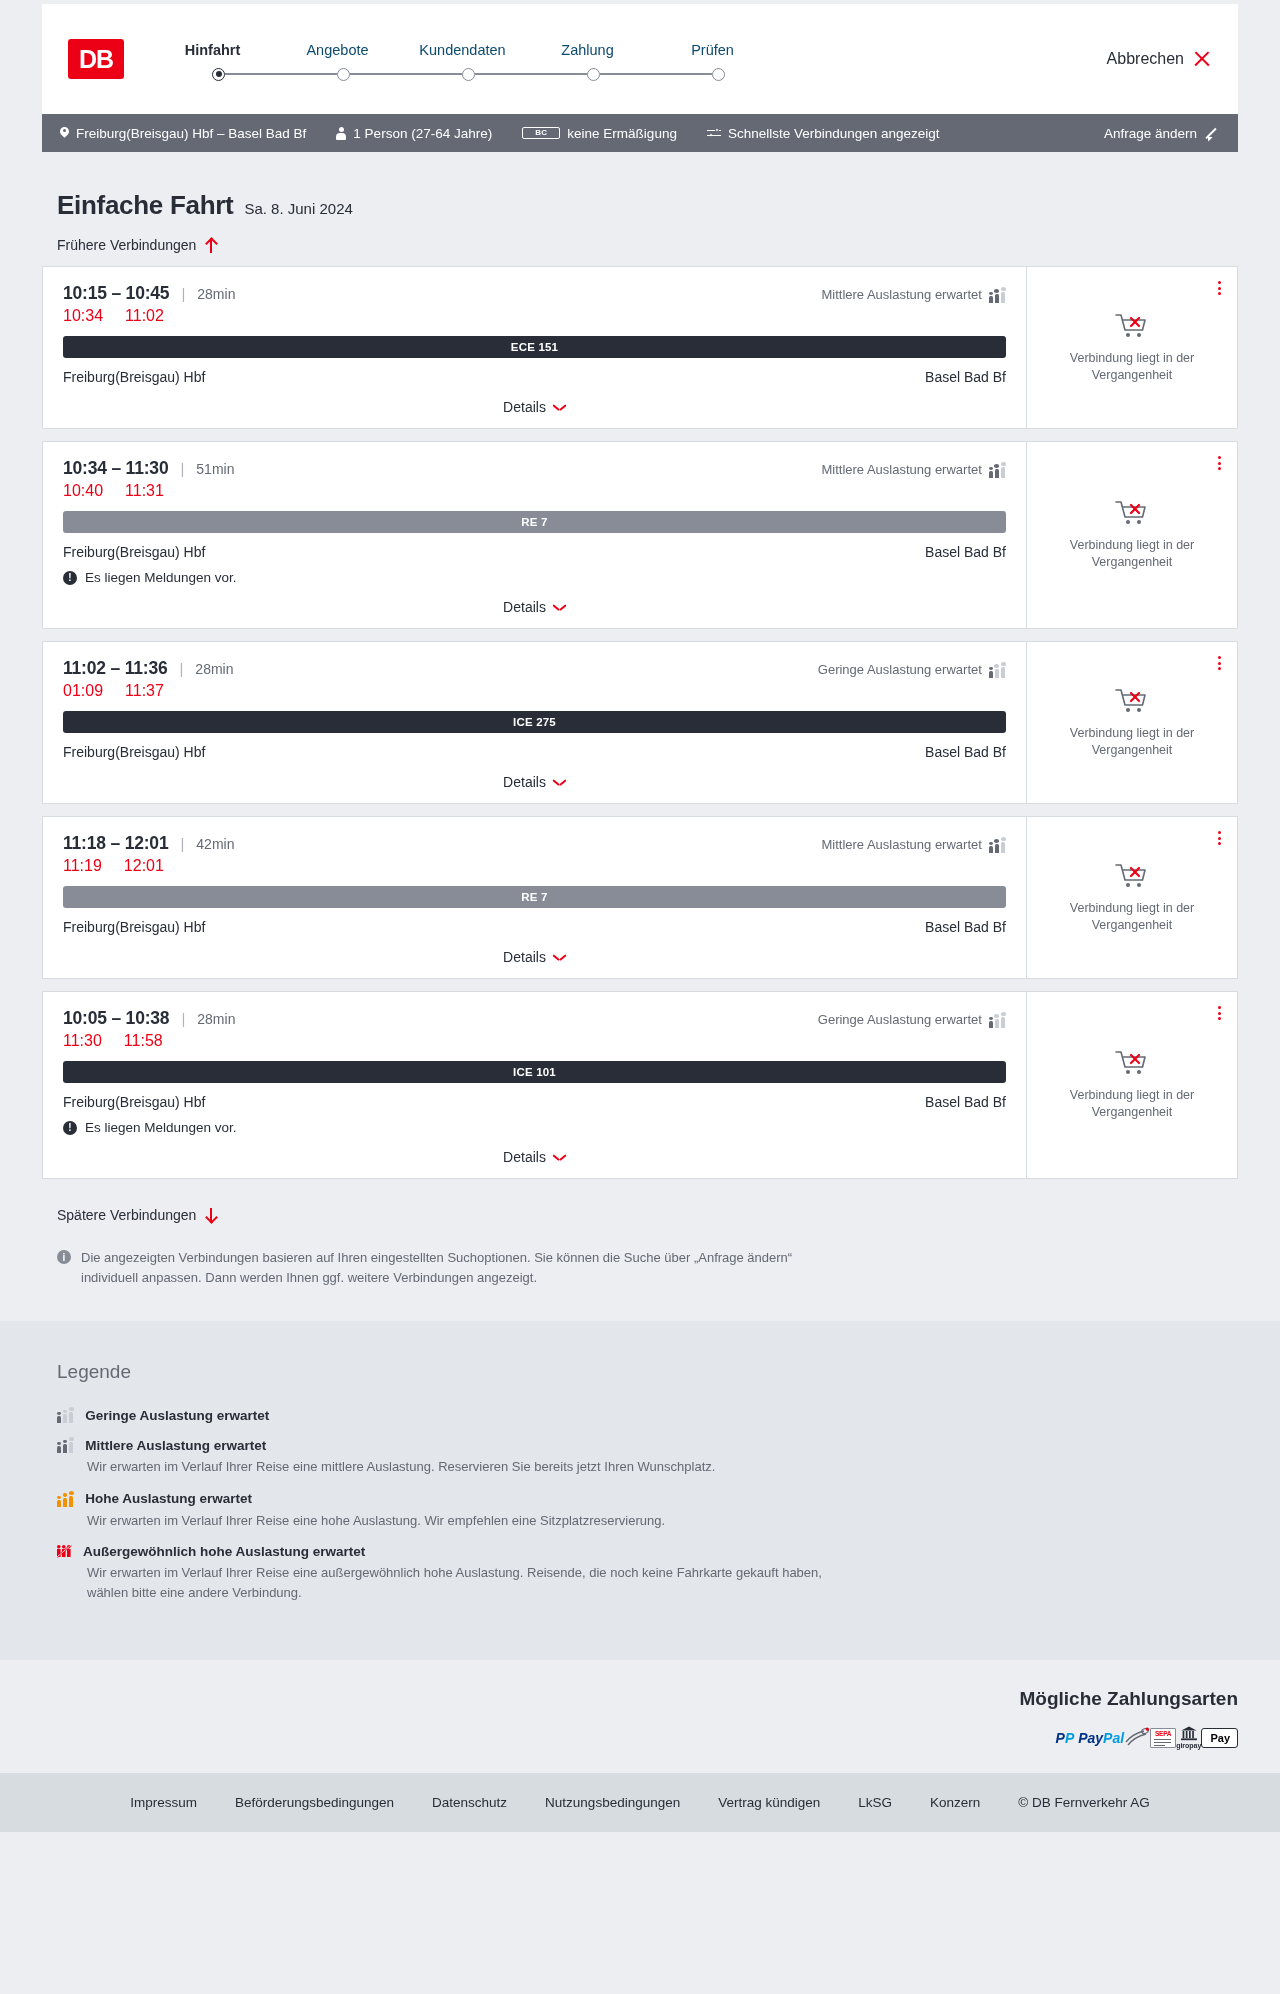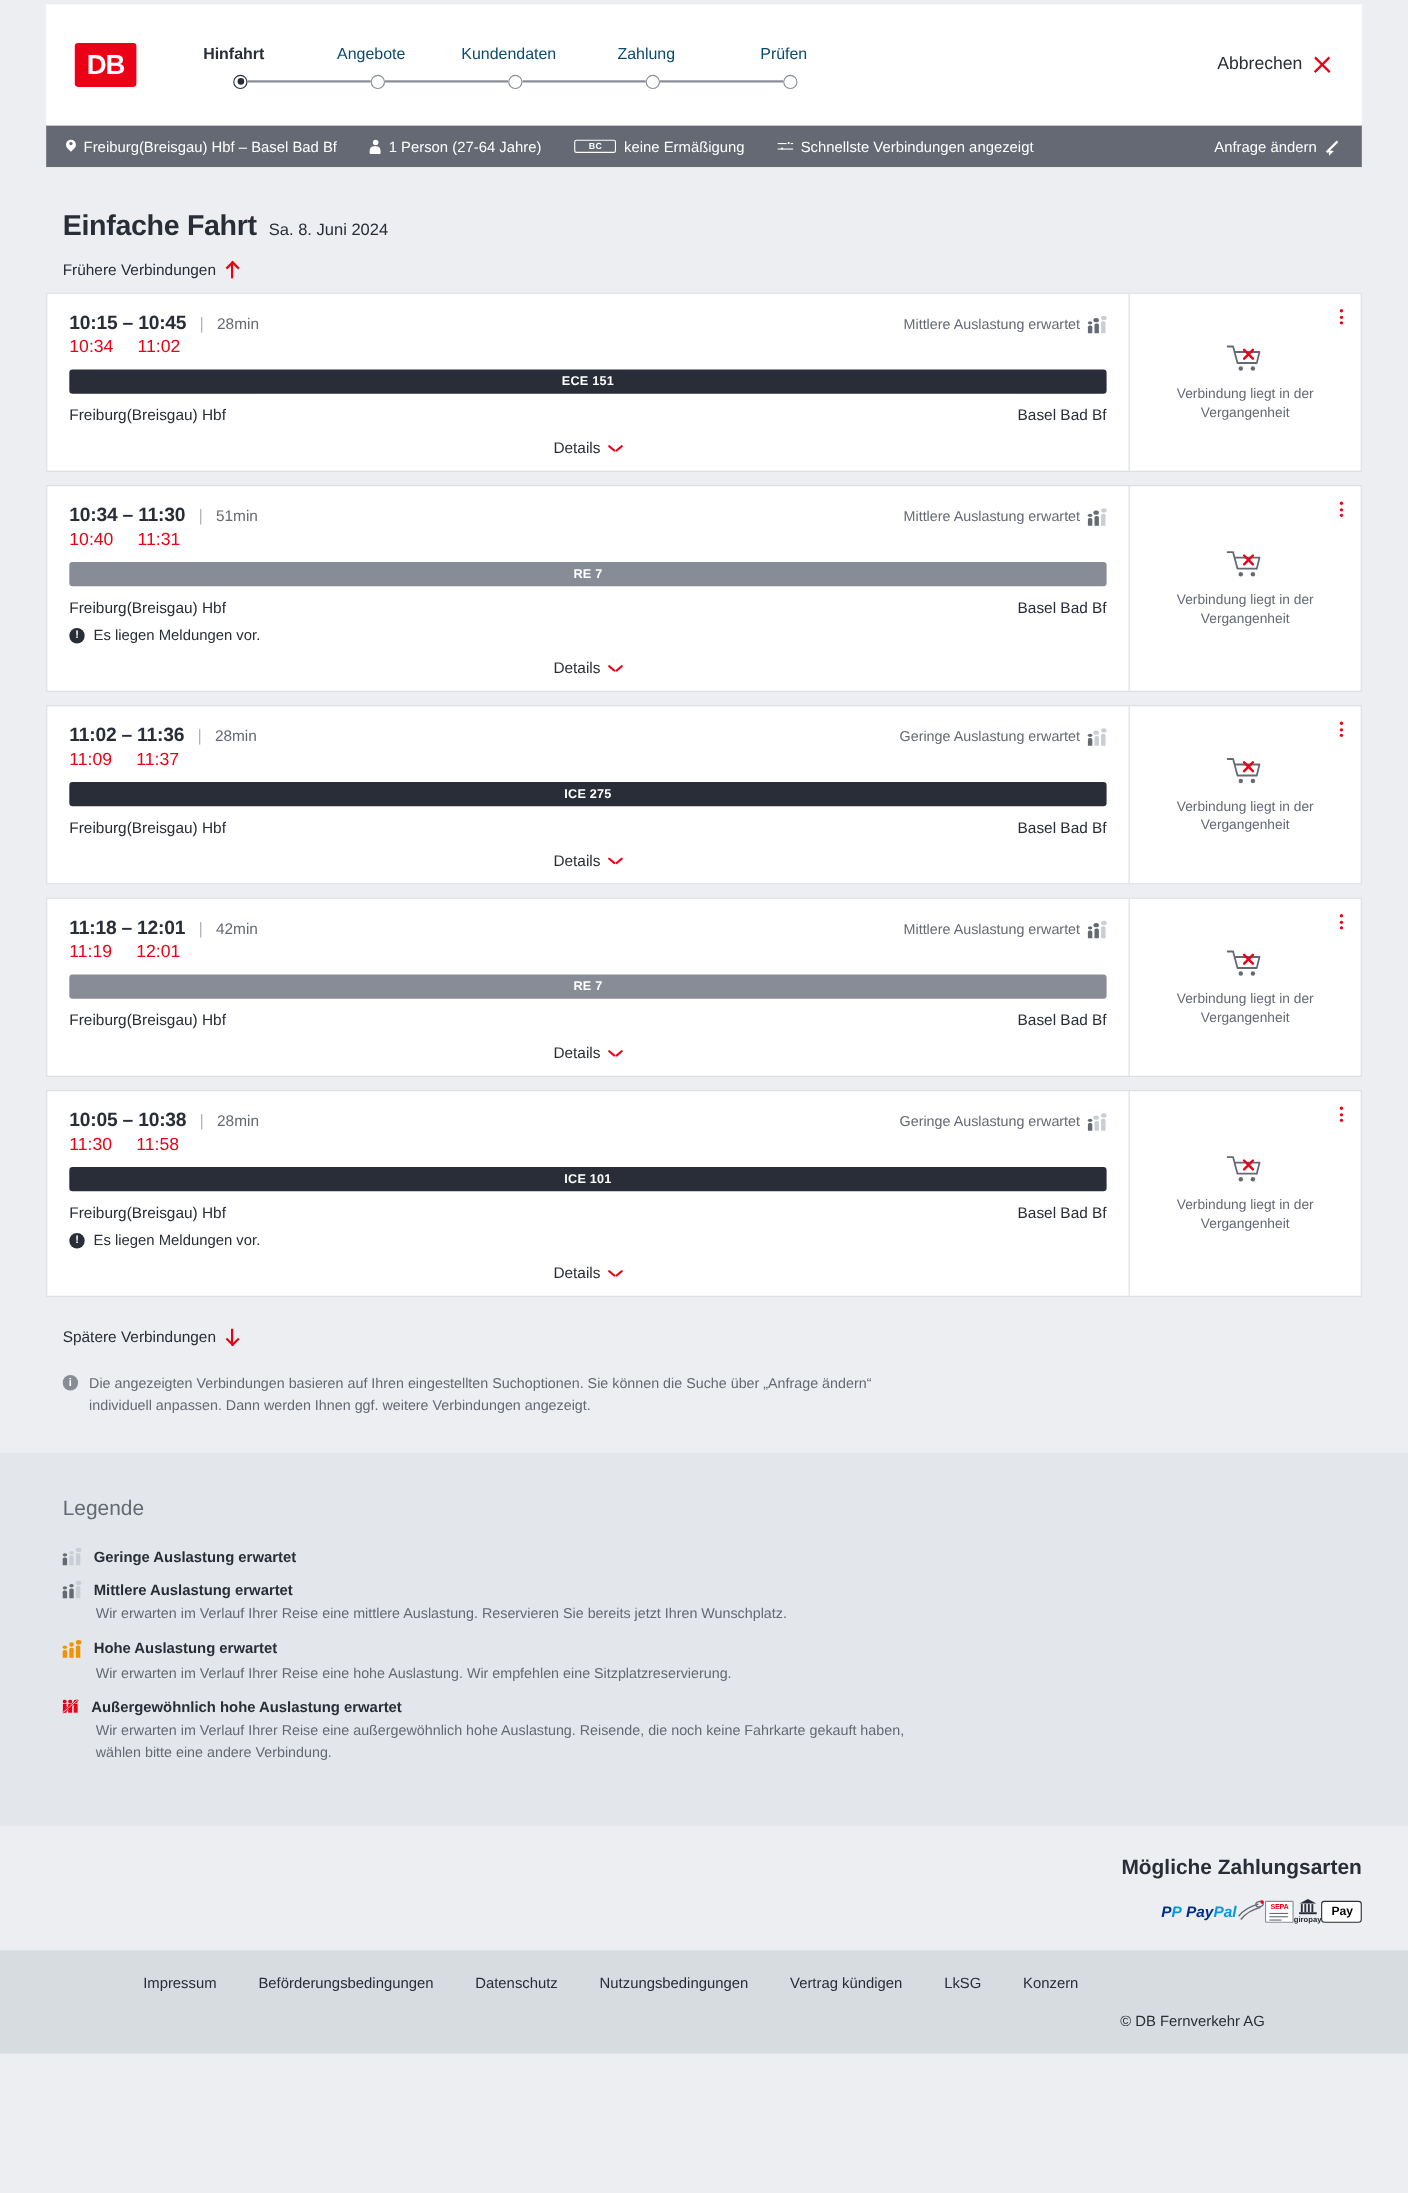--- a/index.html
+++ b/index.html
@@ -363,21 +363,21 @@
   }
 
   
   .footer {
     background: #d7dce1;
     padding: 22px 42px;
     display: flex; justify-content: center; gap: 38px;
     font-size: 13.5px; color: #282d37;
   }
   .footer span { cursor: pointer; white-space: nowrap; }
-  .footer span.copy { cursor: default; margin-top: 35px; }
+  .footer span.copy { cursor: default; }
 </style>
 </head>
 <body>
 
 <div class="page">
 
   <div class="header-wrap">
     <div class="header">
       <div class="db-logo">
         <span>DB</span>
@@ -584,21 +584,21 @@
                     <span style="width:4px;height:9px;border-radius:1.5px 1.5px 0 0;background:#c9ced4;"></span>
                   </span>
                   <span style="display:flex;flex-direction:column;align-items:center;justify-content:flex-end;">
                     <span style="width:5.4px;height:4px;border-radius:50%;background:#c9ced4;margin-bottom:1px;"></span>
                     <span style="width:4px;height:11px;border-radius:1.5px 1.5px 0 0;background:#c9ced4;"></span>
                   </span>
                 </span>
               </span>
             </div>
             <div class="times-actual">
-              <span>11:09</span>
+              <span>01:09</span>
               <span>11:37</span>
             </div>
             <div class="line-badge badge-ice">ICE 275</div>
             <div class="stations">
               <span>Freiburg(Breisgau) Hbf</span>
               <span>Basel Bad Bf</span>
             </div>
             <div class="details-row">
               <span>Details</span>
               <span class="chev-down"></span>

